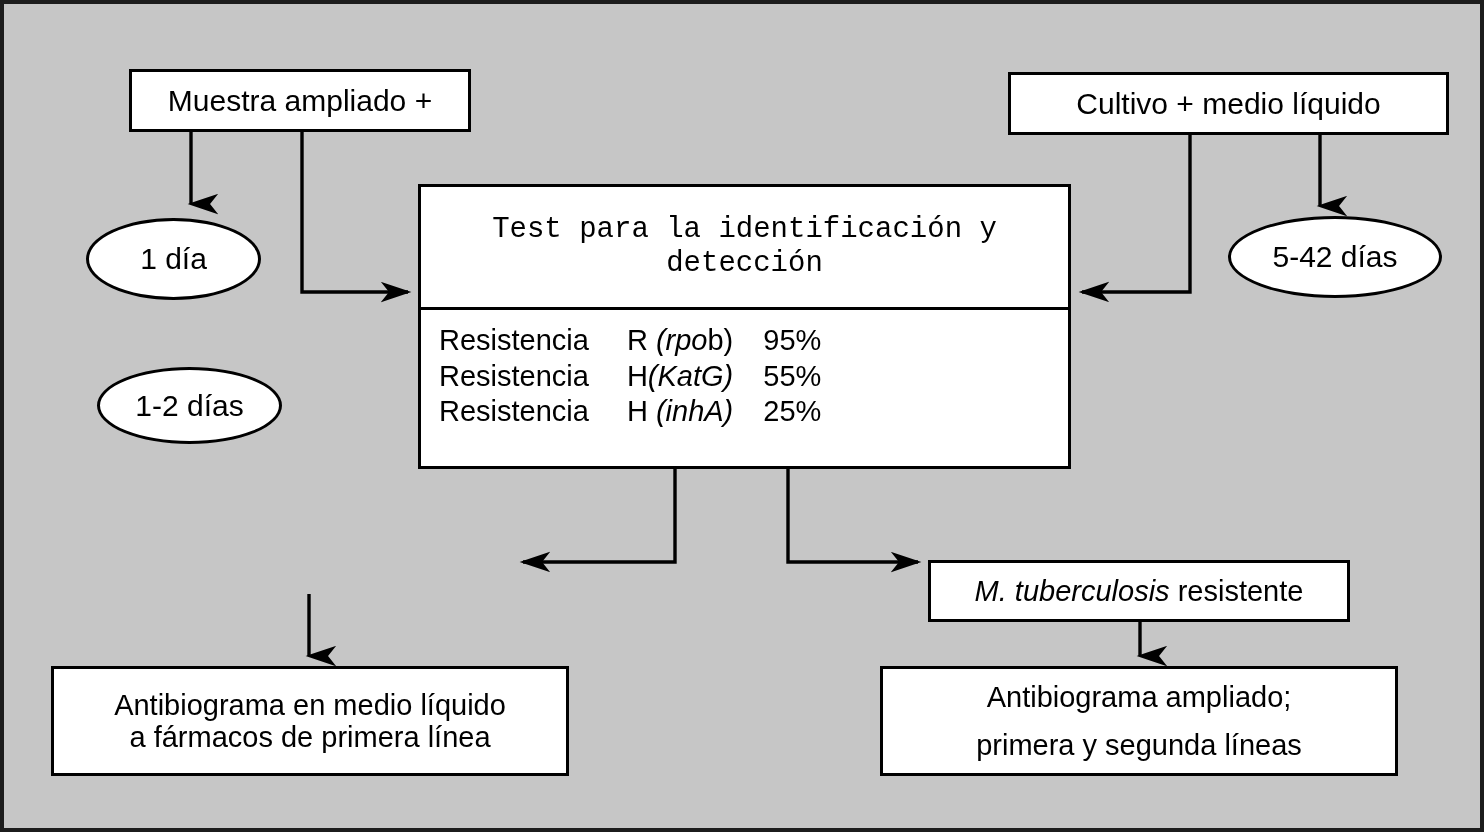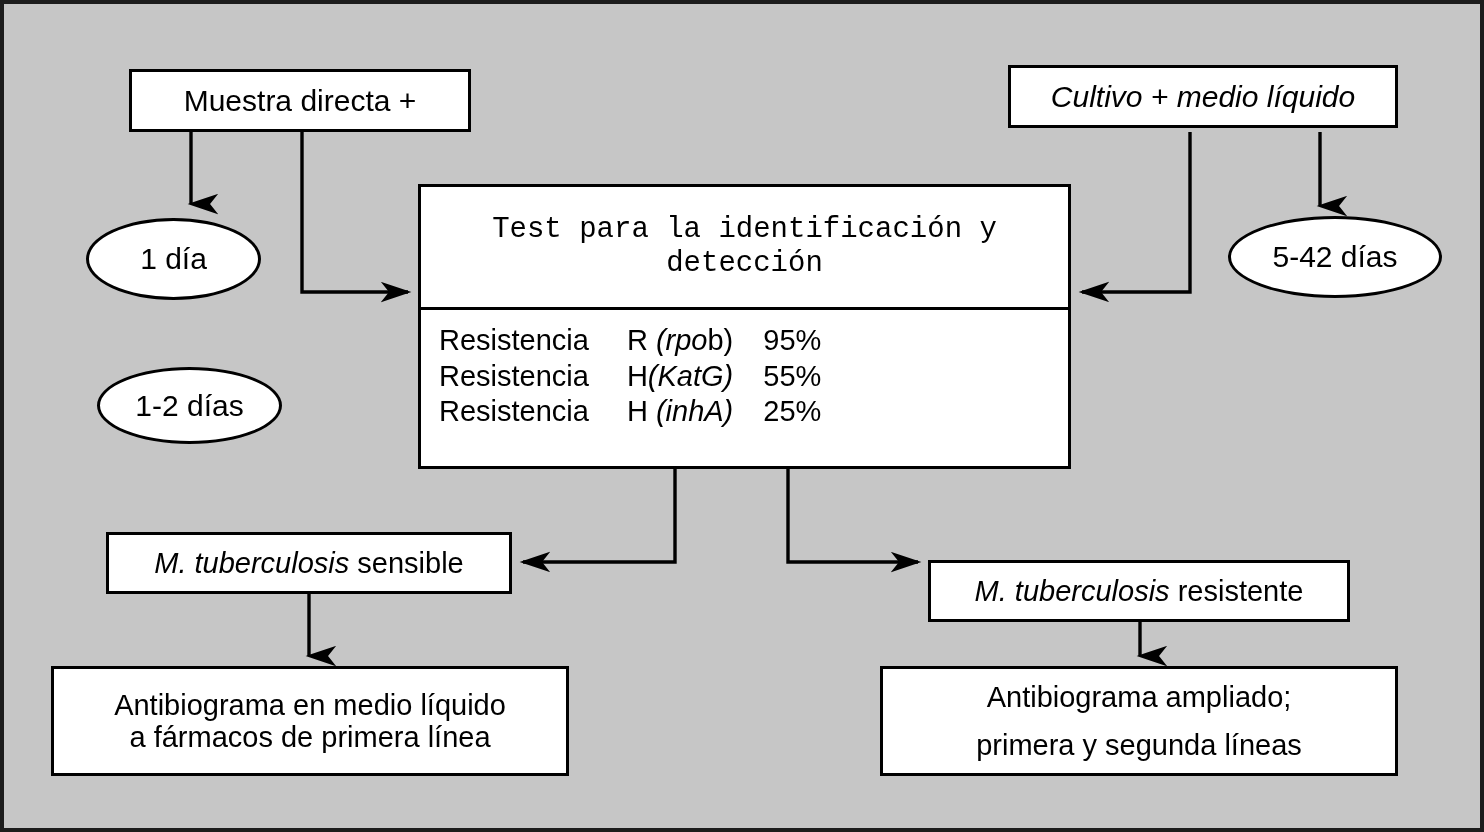--- a/index.html
+++ b/index.html
@@ -134,24 +134,24 @@
 
       <path d="M784,465 L784,558 L914,558" marker-end="url(#ah-right)"></path>
 
       <line x1="305" y1="590" x2="305" y2="652" marker-end="url(#ah-down)"></line>
 
       <line x1="1136" y1="590" x2="1136" y2="652" marker-end="url(#ah-down)"></line>
     </g>
   </svg>
 
   <div class="node box t-lg" style="left:125px; top:65px; width:342px; height:63px;">
-    <span>Muestra directa +</span>
-  </div>
-
-  <div class="node box t-lg" style="left:1004px; top:61px; width:390px; height:63px;font-style:italic;">
+    <span>Muestra ampliado +</span>
+  </div>
+
+  <div class="node box t-lg" style="left:1004px; top:68px; width:441px; height:63px;">
     <span>Cultivo + medio líquido</span>
   </div>
 
   <div class="node ellipse t-lg" style="left:82px; top:214px; width:175px; height:82px;">
     <span>1 día</span>
   </div>
 
   <div class="node ellipse t-lg" style="left:93px; top:363px; width:185px; height:77px;">
     <span>1-2 días</span>
   </div>
@@ -183,25 +183,20 @@
             <tr>
               <td class="col-kind">Resistencia</td>
               <td class="col-gene"><span>H </span><i class="ital">(inhA)</i></td>
               <td class="col-value">25%</td>
             </tr>
           </tbody>
       </table>
     </div>
   </div>
 
-  <div class="node box t-md" style="left:102px; top:528px; width:406px; height:62px;">
-    <span>
-      <i class="ital">M. tuberculosis</i><span> sensible</span>
-    </span>
-  </div>
 
   <div class="node box t-md" style="left:924px; top:528px; width:422px; height:62px;margin-top:28px;">
     <span>
       <i class="ital">M. tuberculosis</i><span> resistente</span>
     </span>
   </div>
 
   <div class="node box t-md" style="left:47px; top:662px; width:518px; height:110px;">
     <span>Antibiograma en medio líquido</span>
     <span>a fármacos de primera línea</span>

